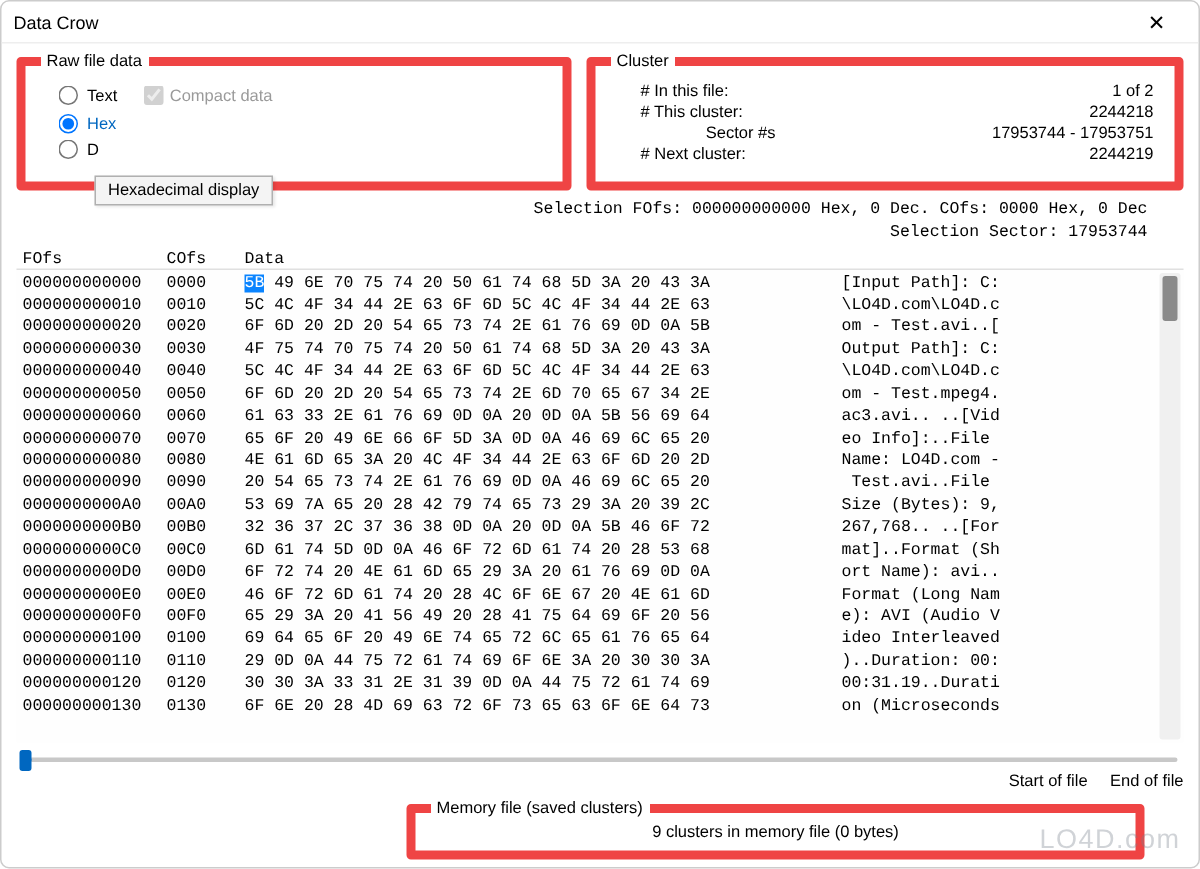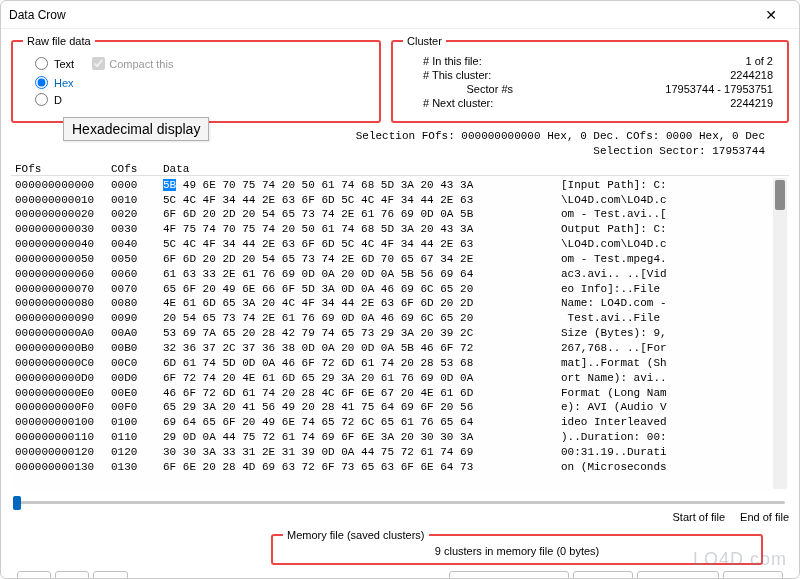--- a/index.html
+++ b/index.html
@@ -23,42 +23,42 @@
       border-bottom: 1px solid #eee;
     }
     .titlebar .title { flex: 1; font-size: 12px; }
     .titlebar .close {
       width: 40px; height: 24px; display: flex; align-items: center; justify-content: center;
       font-size: 14px;
     }
     .content { padding: 6px 10px 4px 10px; }
     .top-row { display: flex; }
     fieldset {
-      border: 2px solid #ef4444;
+      border: 6px solid #ef4444;
       border-radius: 3px;
       padding: 6px 10px 10px 10px;
       margin-bottom: 4px;
     }
     legend { font-size: 11px; padding: 0 4px; color: #000; }
     .raw-file {
       width: 370px;
     }
     .raw-file .row1 {
       display: flex; align-items: center; gap: 18px; margin: 4px 0 6px 12px;
     }
     .radio-row { display: flex; align-items: center; gap: 4px; margin-left: 12px; margin-bottom: 4px;}
     .radio-row input[type=radio] { margin-right: 2px; }
     .hex-label { color: #0067c0; font-weight: 500; }
     .tooltip {
       position: absolute;
       left: 62px; top: 116px;
       background: #f4f4f4;
       border: 1px solid #b0b0b0;
       padding: 3px 8px;
-      font-size: 14px;
+      font-size: 11px;
       box-shadow: 1px 1px 2px rgba(0,0,0,0.1);
       z-index: 10;
     }
     .checkbox-disabled { color: #9a9a9a; display: flex; align-items: center; gap: 4px; }
     .cluster {
       flex: 1;
       margin-left: 10px;
     }
     .cluster .line { display: flex; margin: 2px 0; }
     .cluster .lab { flex: 0 0 auto; width: 110px; text-align: left; padding-left: 20px; }
@@ -169,21 +169,21 @@
   <div class="top-row">
     <fieldset class="raw-file">
       <legend>Raw file data</legend>
       <div class="row1">
         <label class="radio-row" style="margin:0">
           <input type="radio" name="view" style="">
           <span>Text</span>
         </label>
         <label class="checkbox-disabled">
           <input type="checkbox" disabled="" checked="" style="">
-          <span>Compact this</span>
+          <span>Compact data</span>
         </label>
       </div>
       <label class="radio-row">
         <input type="radio" name="view" checked="" style="">
         <span class="hex-label">Hex</span>
       </label>
       <label class="radio-row">
         <input type="radio" name="view" style="">
         <span>D</span>
       </label>

